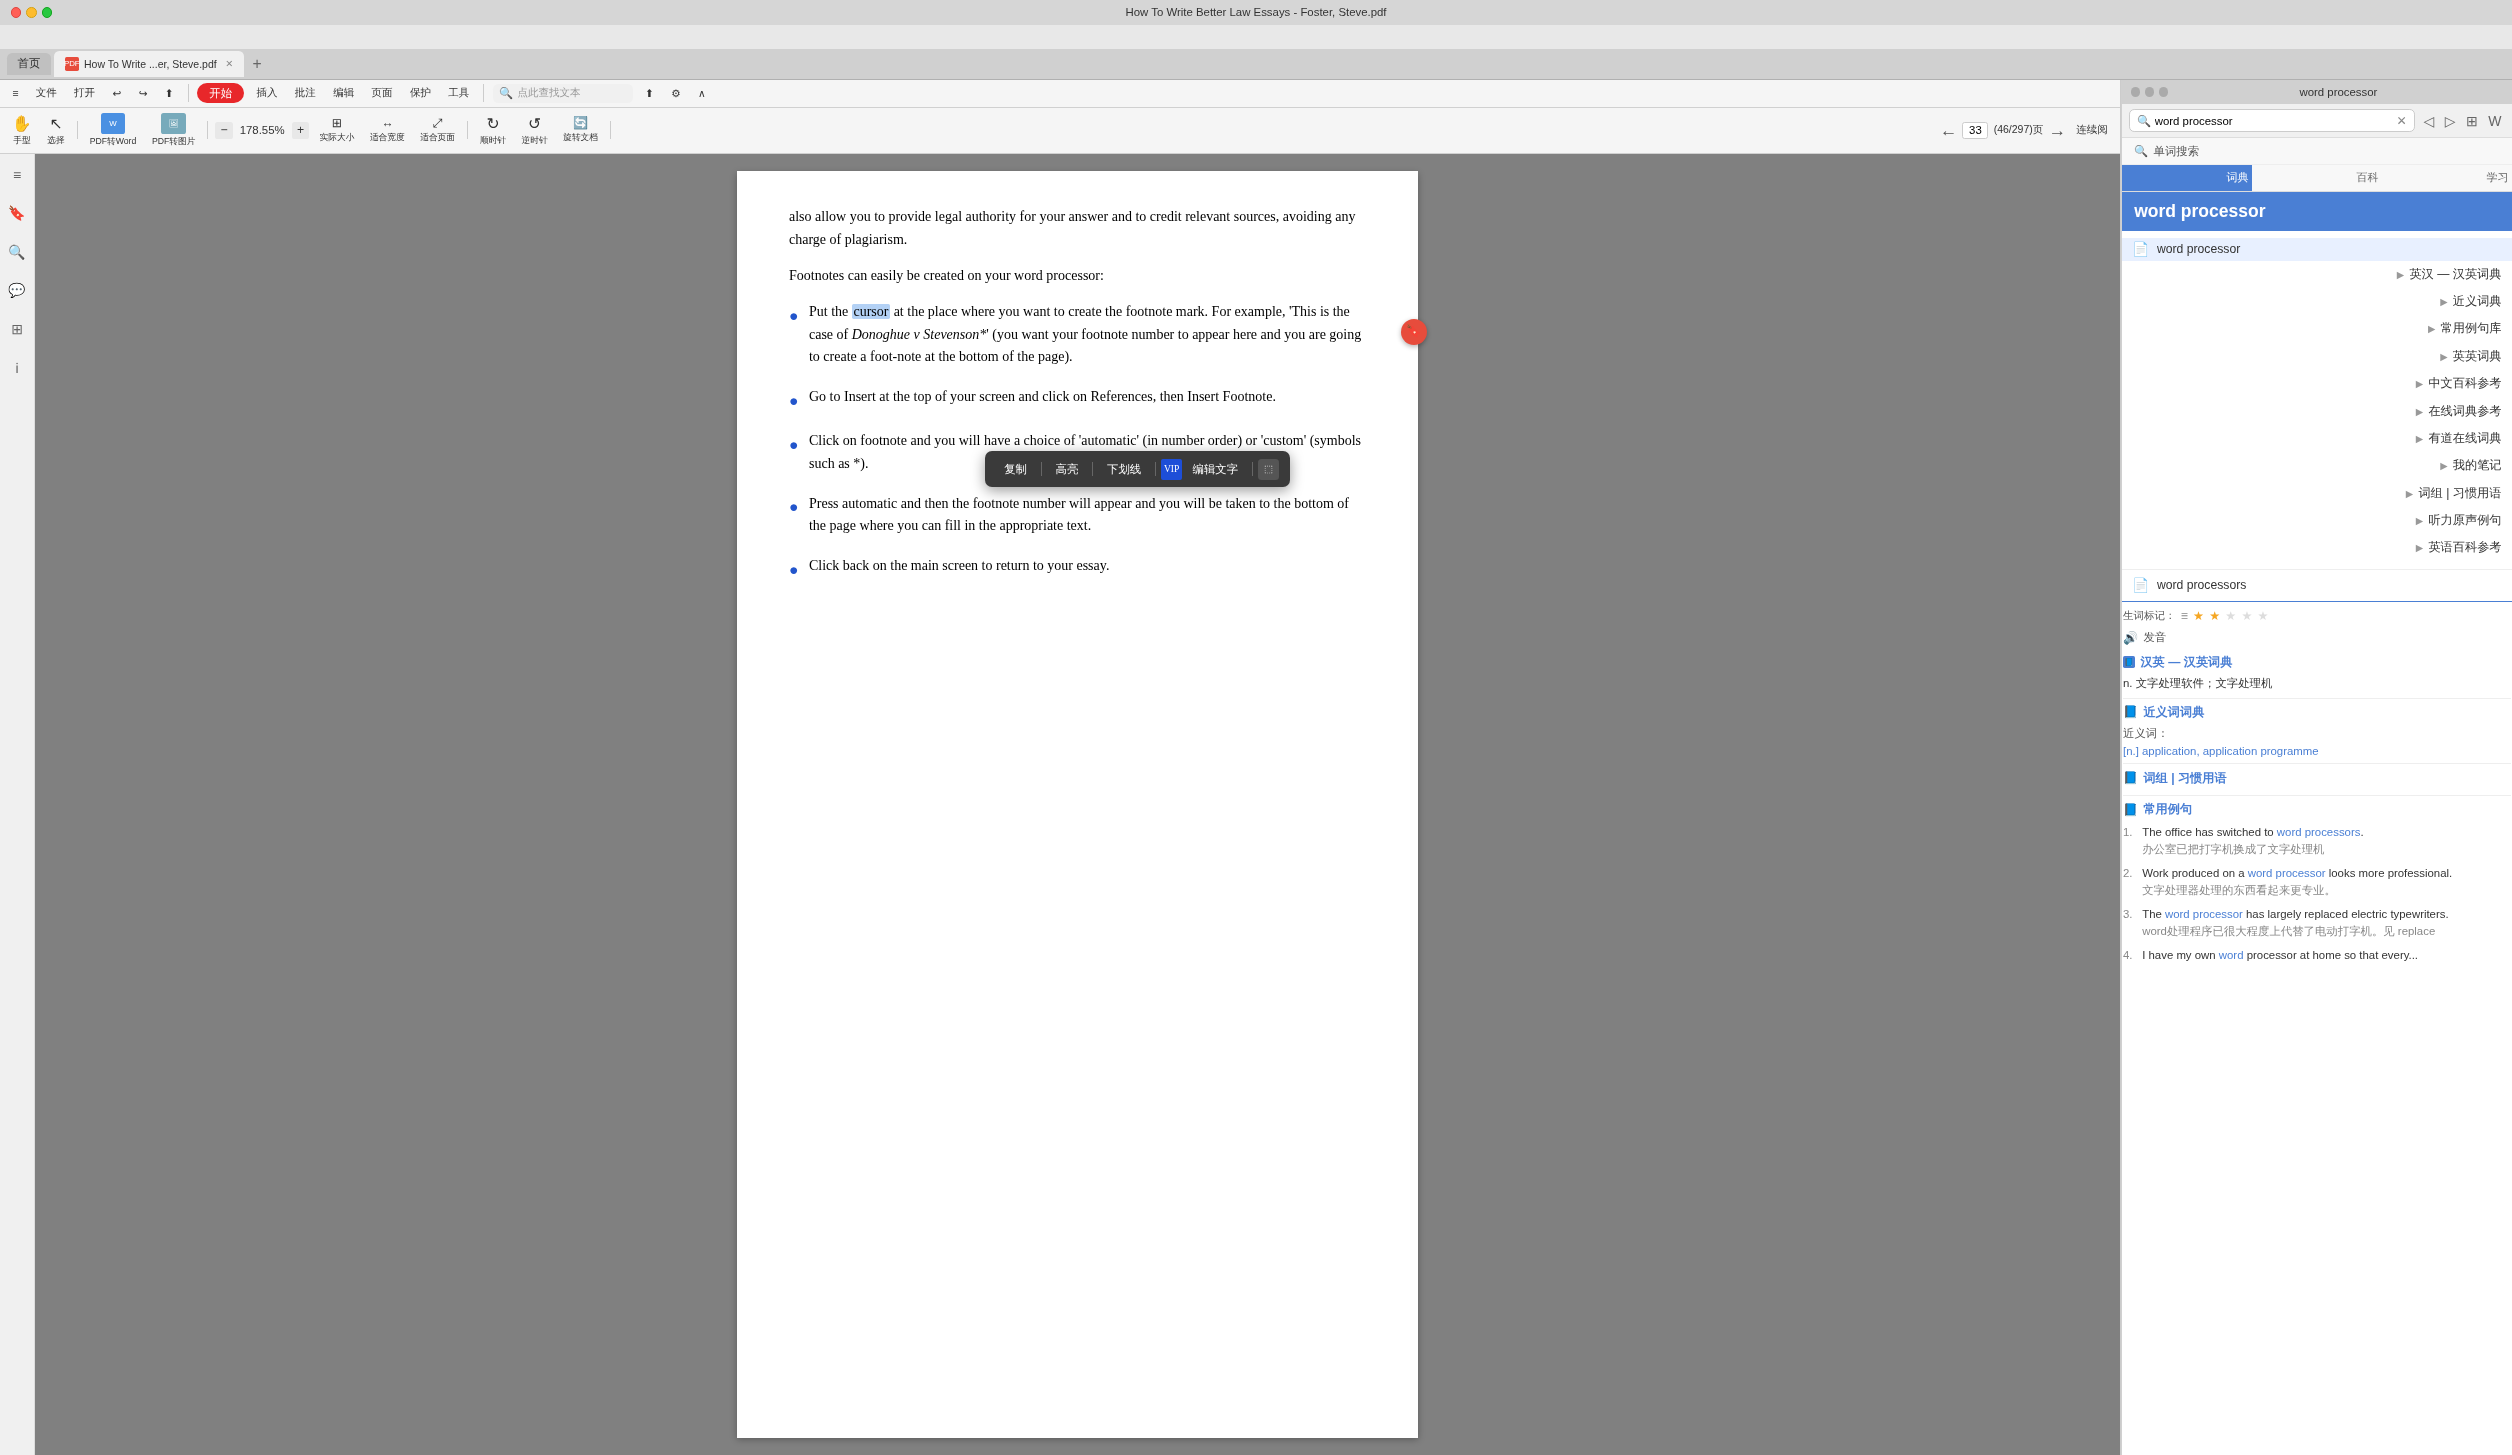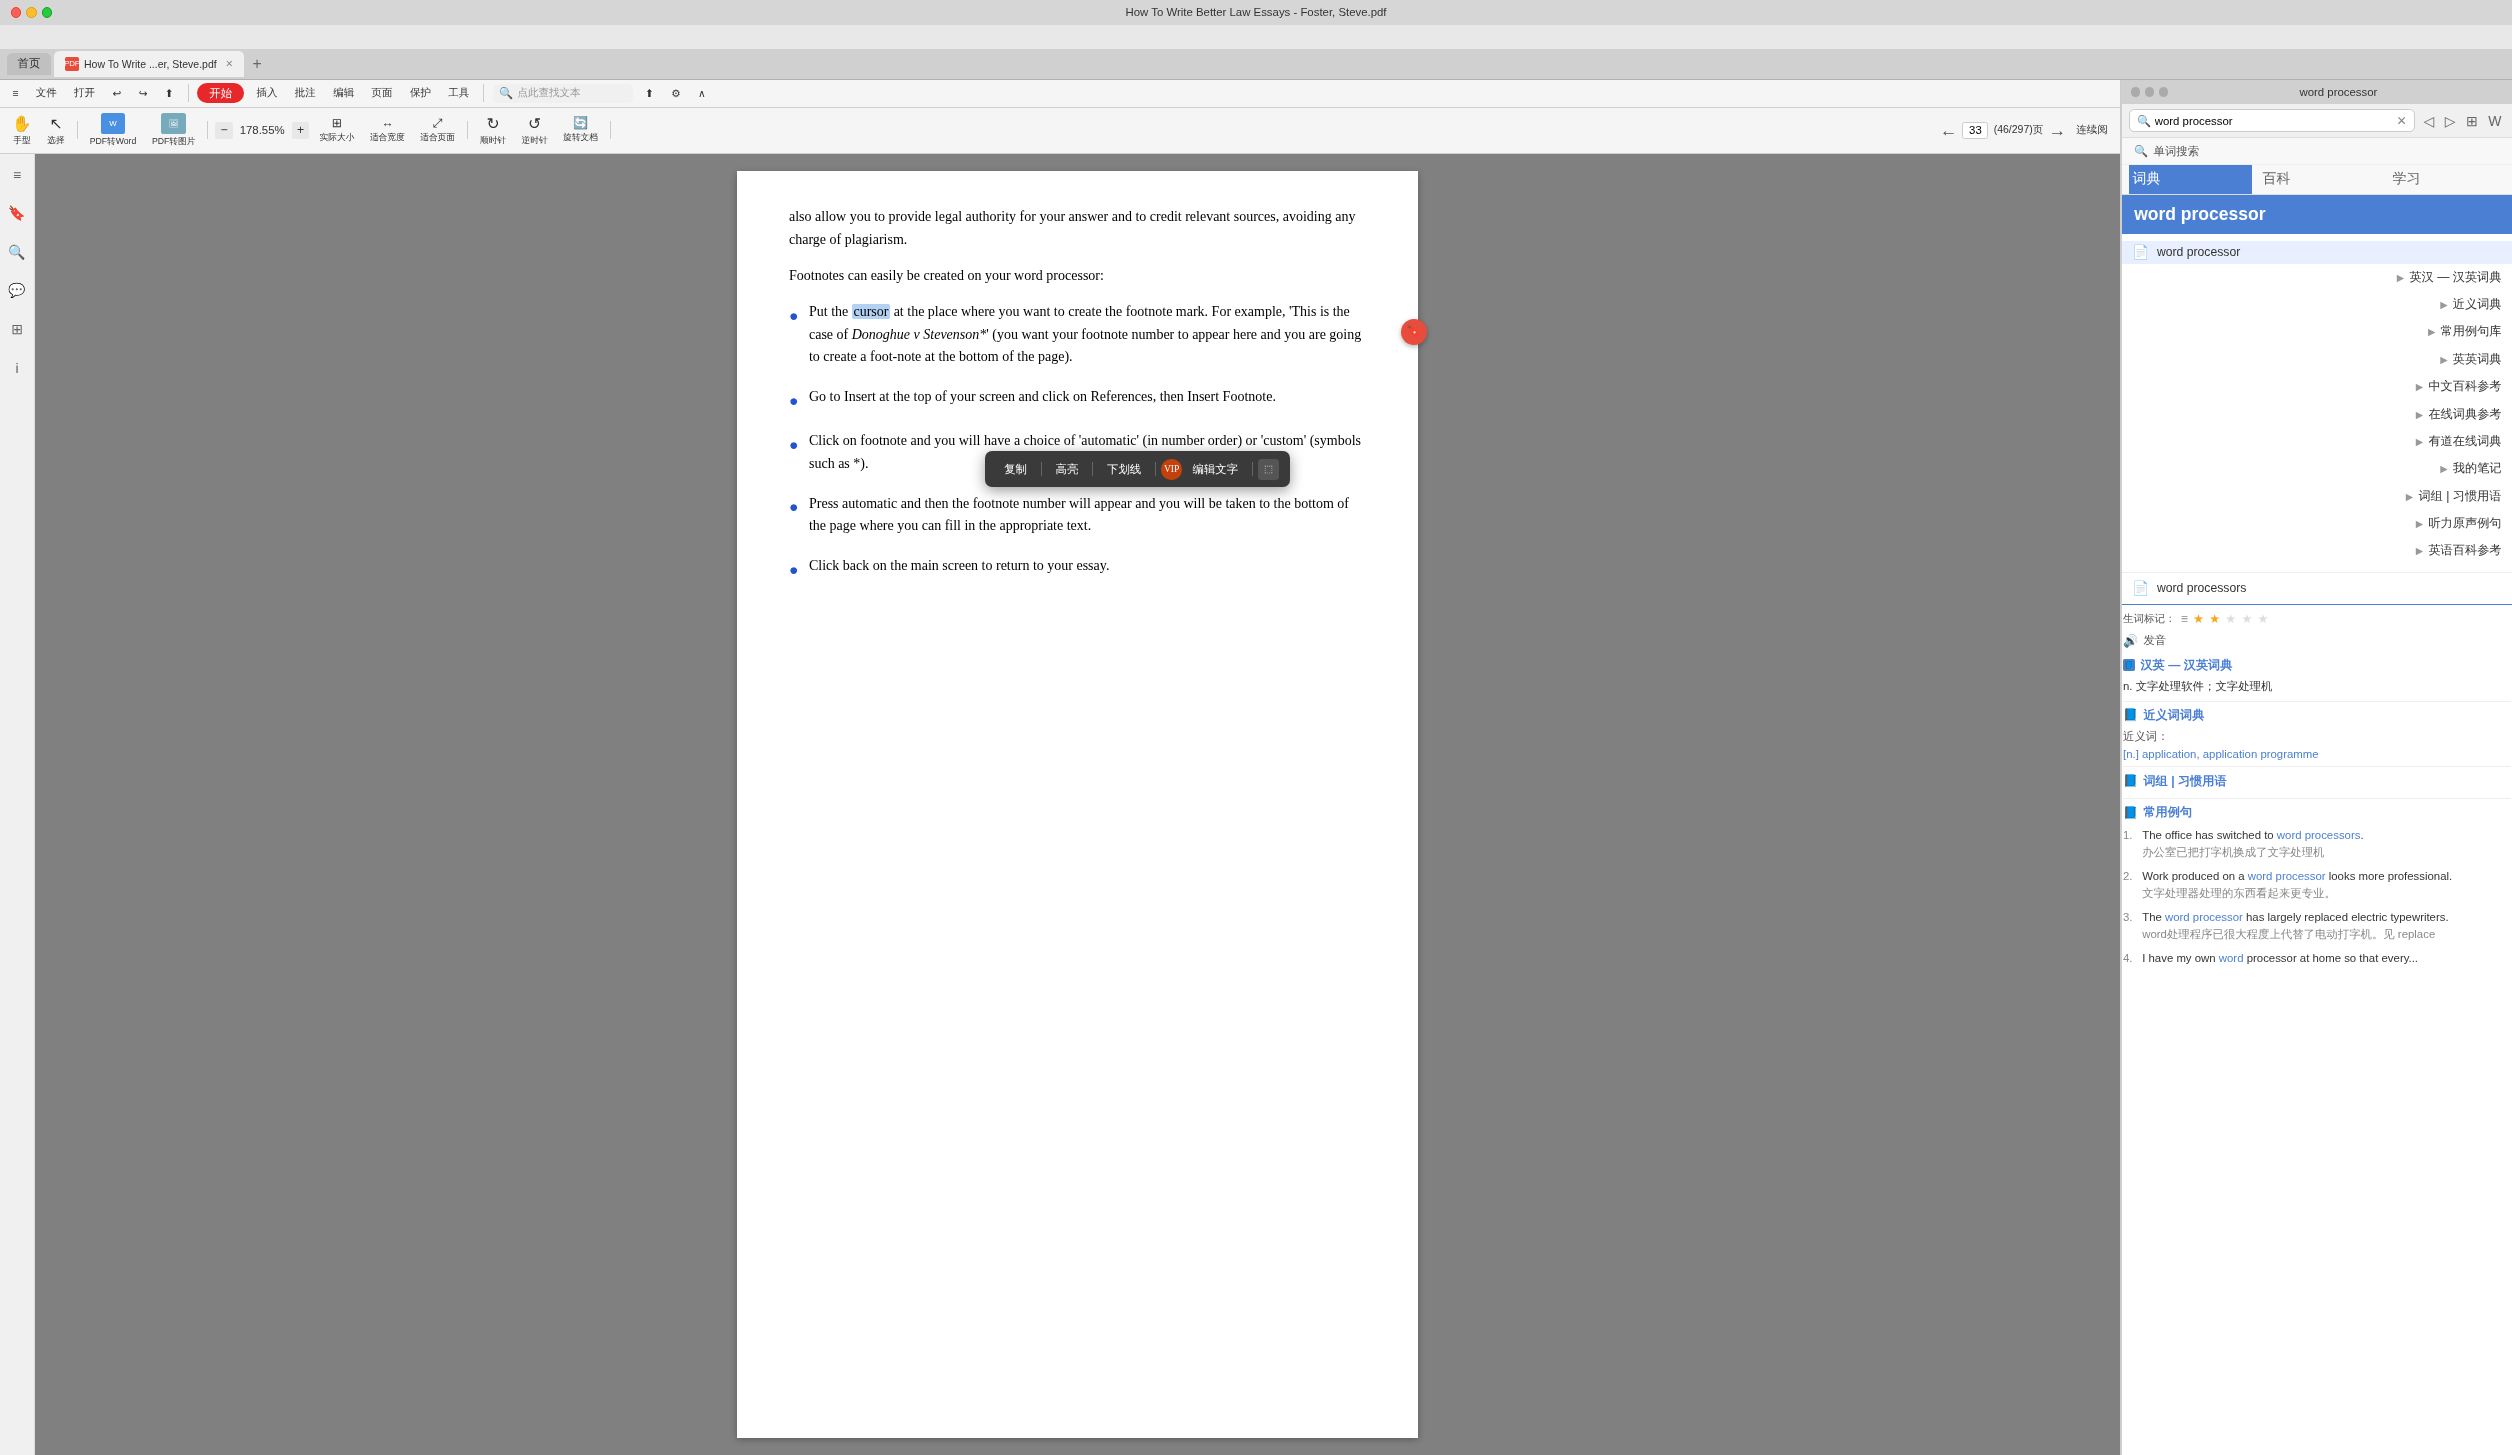--- a/index.html
+++ b/index.html
@@ -191,21 +191,21 @@
     }
     .ctx-item {
       color: white;
       font-size: 11.4px;
       padding: 3.5px 8.7px;
       cursor: pointer;
       border-radius: 3.5px;
       white-space: nowrap;
     }
     .ctx-divider { width: 0.9px; height: 14px; background: #666; margin: 0 3.5px; }
-    .ctx-icon { width: 21px; height: 21px; background: #c2410c; border-radius: 10px; display: flex; align-items: center; justify-content: center; color: white; font-size: 9.6px; cursor: pointer; }
+    .ctx-icon { width: 21px; height: 21px; background: #1d4ed8; border-radius: 2px; display: flex; align-items: center; justify-content: center; color: white; font-size: 9.6px; cursor: pointer; }
     .ctx-screenshot { background: #555; border-radius: 3.5px; width: 21px; height: 21px; display: flex; align-items: center; justify-content: center; color: #ccc; font-size: 9.6px; cursor: pointer; }
 
     
     .bookmark-btn {
       position: absolute;
       top: 148px;
       right: -8.7px;
       background: #e74c3c;
       width: 26px;
       height: 26px;
@@ -271,27 +271,26 @@
     .dict-nav-btns { display: flex; gap: 3.5px; }
     .dict-nav-btn { font-size: 14px; color: #666; cursor: pointer; padding: 1.7px 3.5px; }
 
     .dict-tabs {
       display: flex;
       border-bottom: 0.9px solid #ddd;
       background: #f8f8f8;
     }
     .dict-tab {
       flex: 1;
-      text-align: left;
+      text-align: right;
       padding: 5.2px 3.5px;
-      font-size: 14px;
+      font-size: 11px;
       color: #666;
       cursor: pointer;
       border-bottom: 1.7px solid transparent;
-      margin-left: 7px;
     }
     .dict-tab.active {
       color: white;
       background: #4a7fd4;
       border-radius: 0;
     }
 
     
     .word-header {
       background: #4a7fd4;

